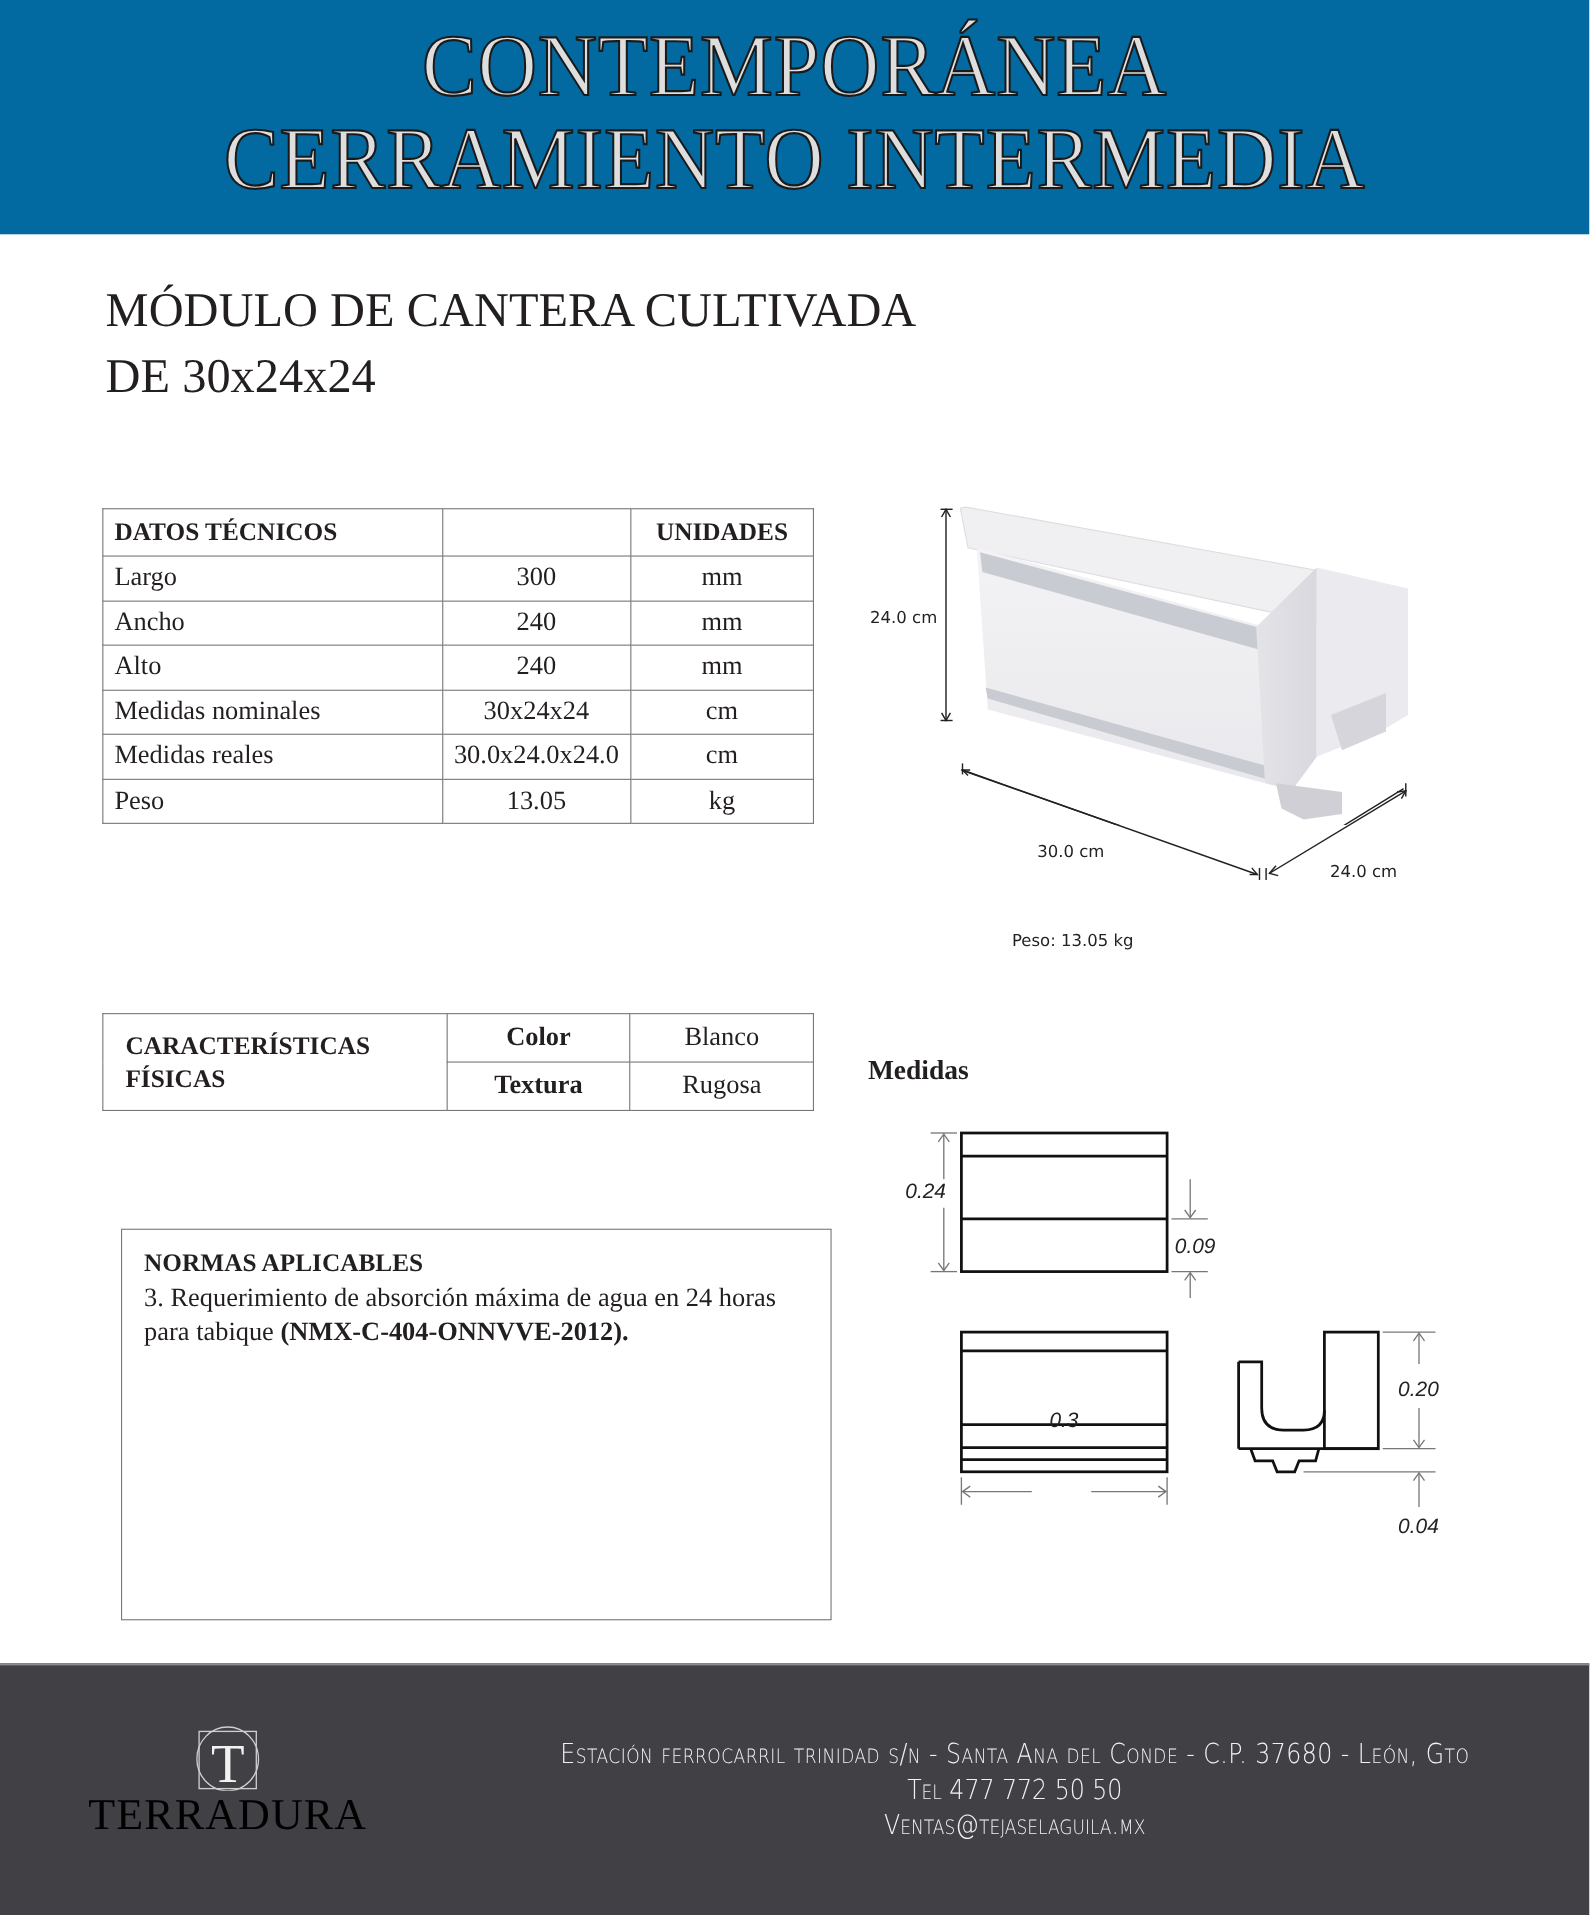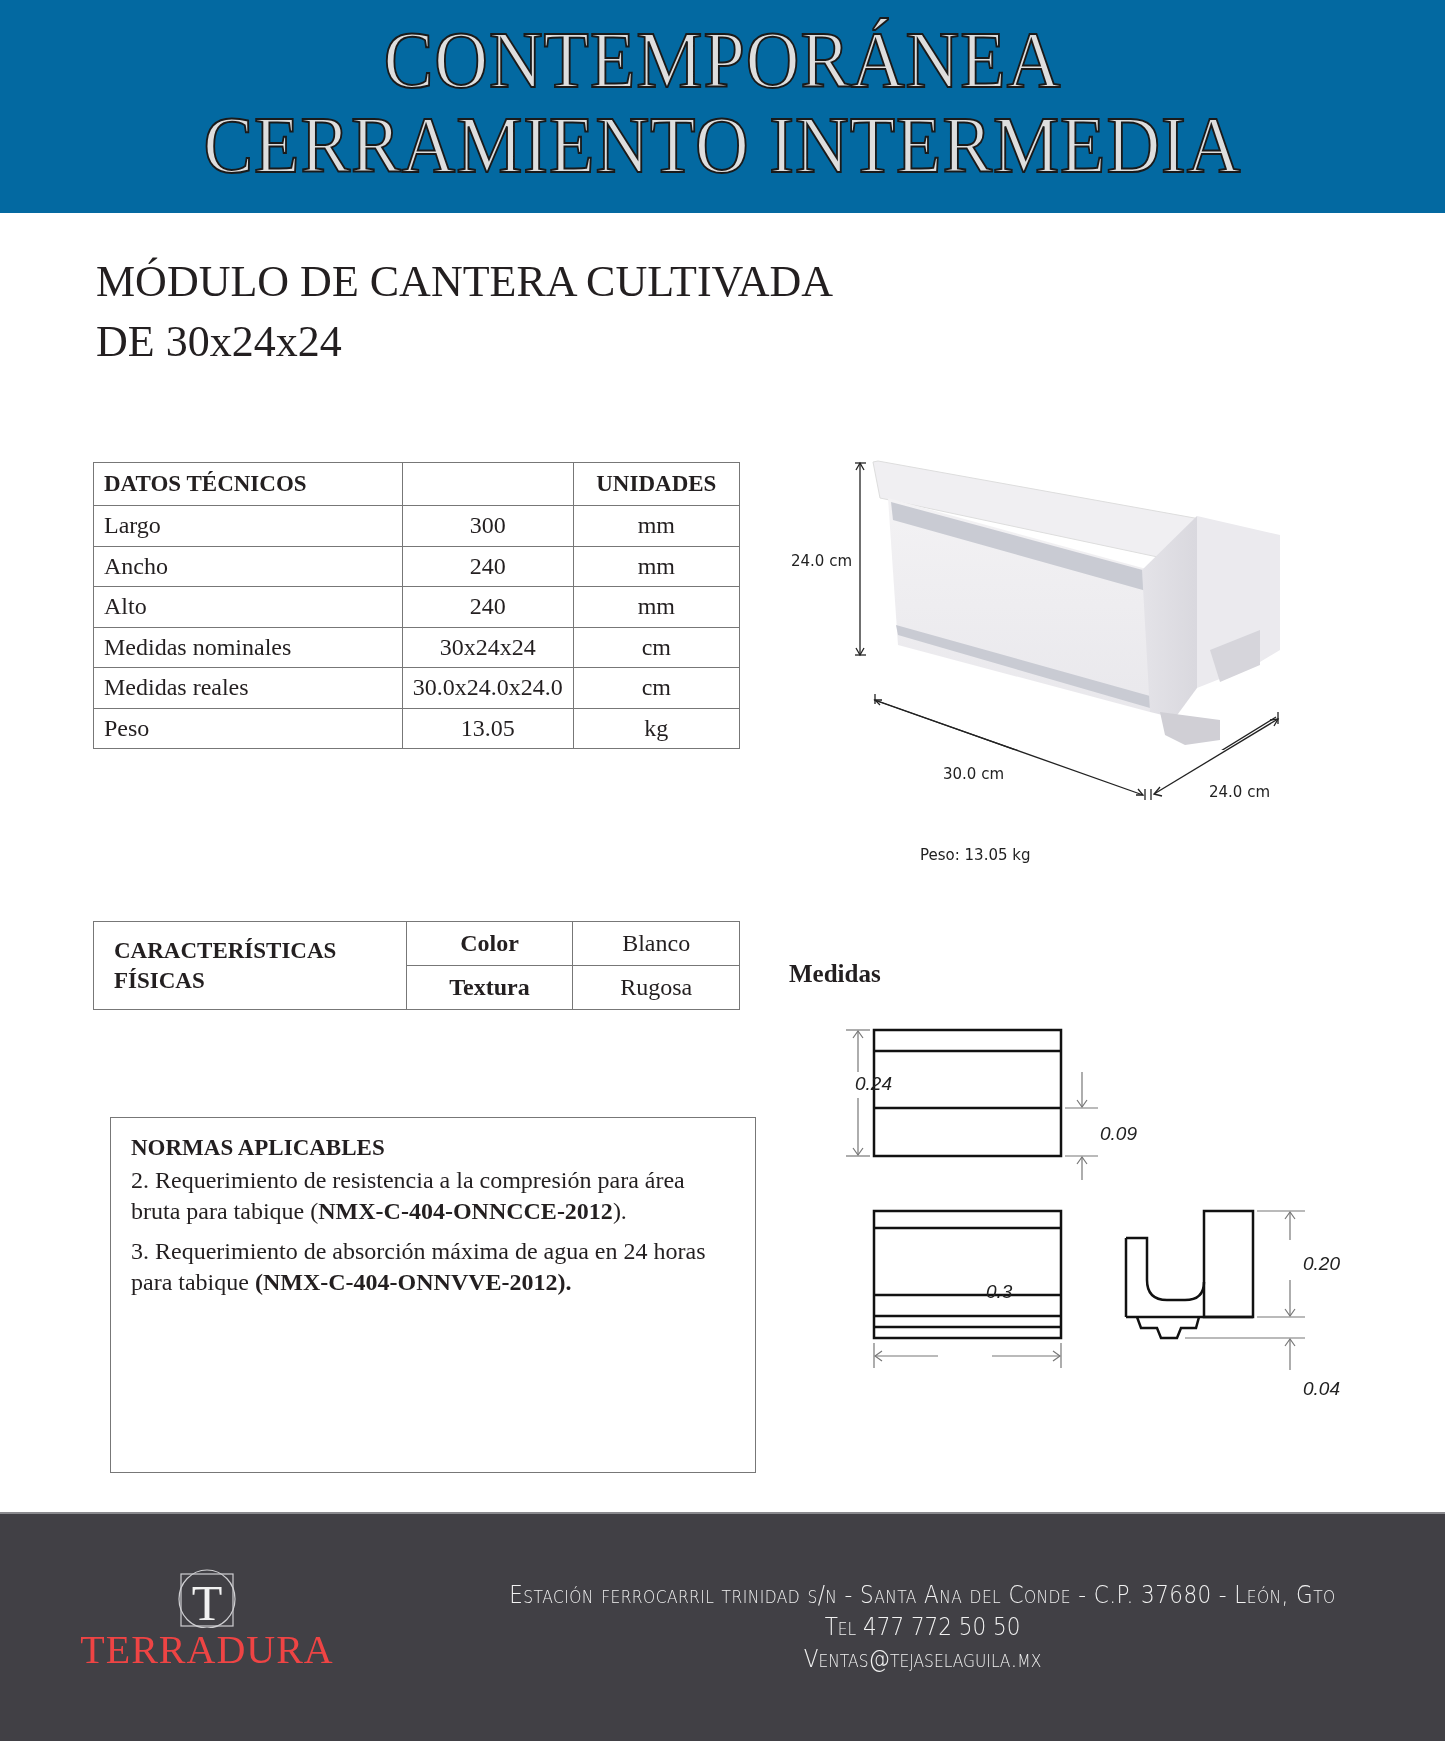--- a/index.html
+++ b/index.html
@@ -26,28 +26,28 @@
   #phys td.k{font-weight:700;text-align:center;}
   #phys td.v{text-align:center;}
   
   #normas{left:110px;top:1117px;width:646px;height:356px;border:1.5px solid #777;box-sizing:border-box;padding:14px 18px 0 20px;font-size:24px;line-height:31px;}
   #normas .ttl{font-weight:700;font-size:23px;margin-bottom:2px;}
   #normas p{margin:0 0 9px 0;}
   #normas b{font-weight:700;}
   
   .dimtxt{font-family:"DejaVu Sans",sans-serif;font-size:15px;color:#222;white-space:nowrap;}
   #medidas{left:789px;top:948px;font-size:25px;font-weight:700;margin-top:12px;}
-  .draw-lbl{font-family:"Liberation Sans",sans-serif;font-style:italic;font-size:19px;color:#222;white-space:nowrap;margin-left:32px;}
+  .draw-lbl{font-family:"Liberation Sans",sans-serif;font-style:italic;font-size:19px;color:#222;white-space:nowrap;}
   
   #footer{left:0;top:1512px;width:1445px;height:229px;background:#414045;border-top:2px solid #8a8a8e;box-sizing:border-box;}
   .ft{position:absolute;color:#f2f2f2;font-family:"DejaVu Sans",sans-serif;font-weight:300;font-variant:small-caps;white-space:nowrap;text-align:center;}
   #ft-addr{left:400px;width:1045px;top:1580px;font-size:25px;letter-spacing:0.5px;transform:scaleX(0.86);transform-origin:center;}
   #ft-tel{left:400px;width:1045px;top:1612px;font-size:25px;transform:scaleX(0.86);}
   #ft-mail{left:400px;width:1045px;top:1644px;font-size:25px;transform:scaleX(0.86);}
-  #logo-word{left:72px;top:1626px;width:270px;text-align:center;font-family:"Liberation Serif",serif;font-size:40px;color:#ef4444;letter-spacing:1px;}
+  #logo-word{left:72px;top:1626px;width:270px;text-align:center;font-family:"Liberation Serif",serif;font-size:40px;color:#000000;letter-spacing:1px;}
 </style>
 </head>
 <body>
 
 <div id="header" class="abs">
   <div id="hdr1" class="hdr-line">CONTEMPORÁNEA</div>
   <div id="hdr2" class="hdr-line">CERRAMIENTO INTERMEDIA</div>
 </div>
 
 <div id="sub1" class="abs sub">MÓDULO DE CANTERA CULTIVADA</div>
@@ -173,21 +173,20 @@
   </tr>
   <tr>
     <td class="k">Textura</td>
     <td class="v">Rugosa</td>
   </tr>
 </tbody>
   </table>
 
 <div id="normas" class="abs">
   <div class="ttl">NORMAS APLICABLES</div>
-  <p><span>2. Requerimiento de resistencia a la compresión para área bruta para tabique (</span><b>NMX-C-404-ONNCCE-2012</b><span>).</span></p>
   <p><span>3. Requerimiento de absorción máxima de agua en 24 horas para tabique </span><b>(NMX-C-404-ONNVVE-2012).</b><span></span></p>
 </div>
 
 <div id="medidas" class="abs">Medidas</div>
 
 <svg class="abs" style="left:820px;top:1020px;" width="300" height="160" viewBox="0 0 300 160">
   <g fill="none">
     <rect x="54" y="10" width="187" height="126" stroke="#111" stroke-width="2.5"></rect>
     <line x1="54" y1="31" x2="241" y2="31" stroke="#111" stroke-width="2.5"></line>
     <line x1="54" y1="88" x2="241" y2="88" stroke="#111" stroke-width="2.5"></line>

